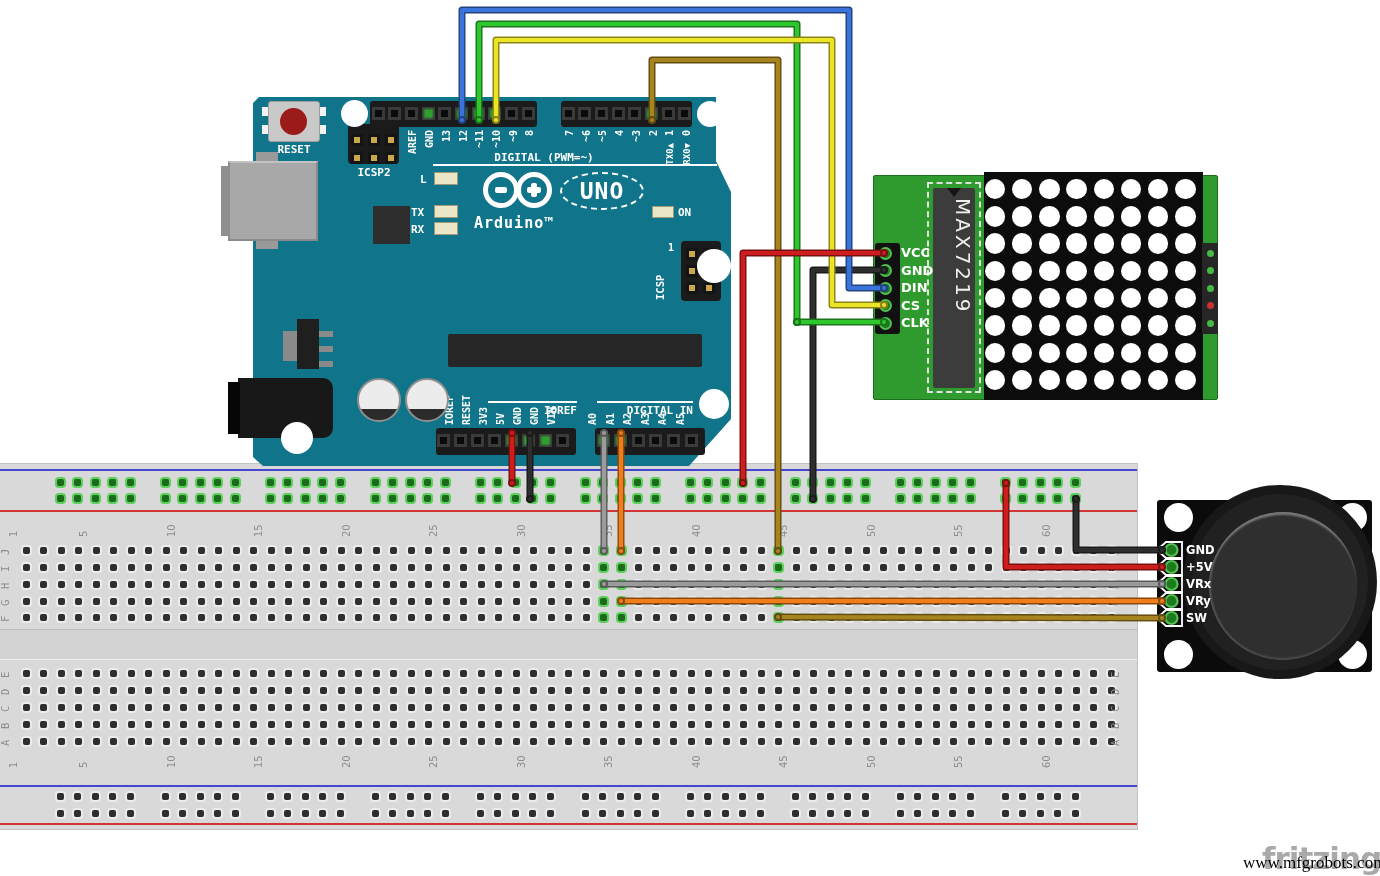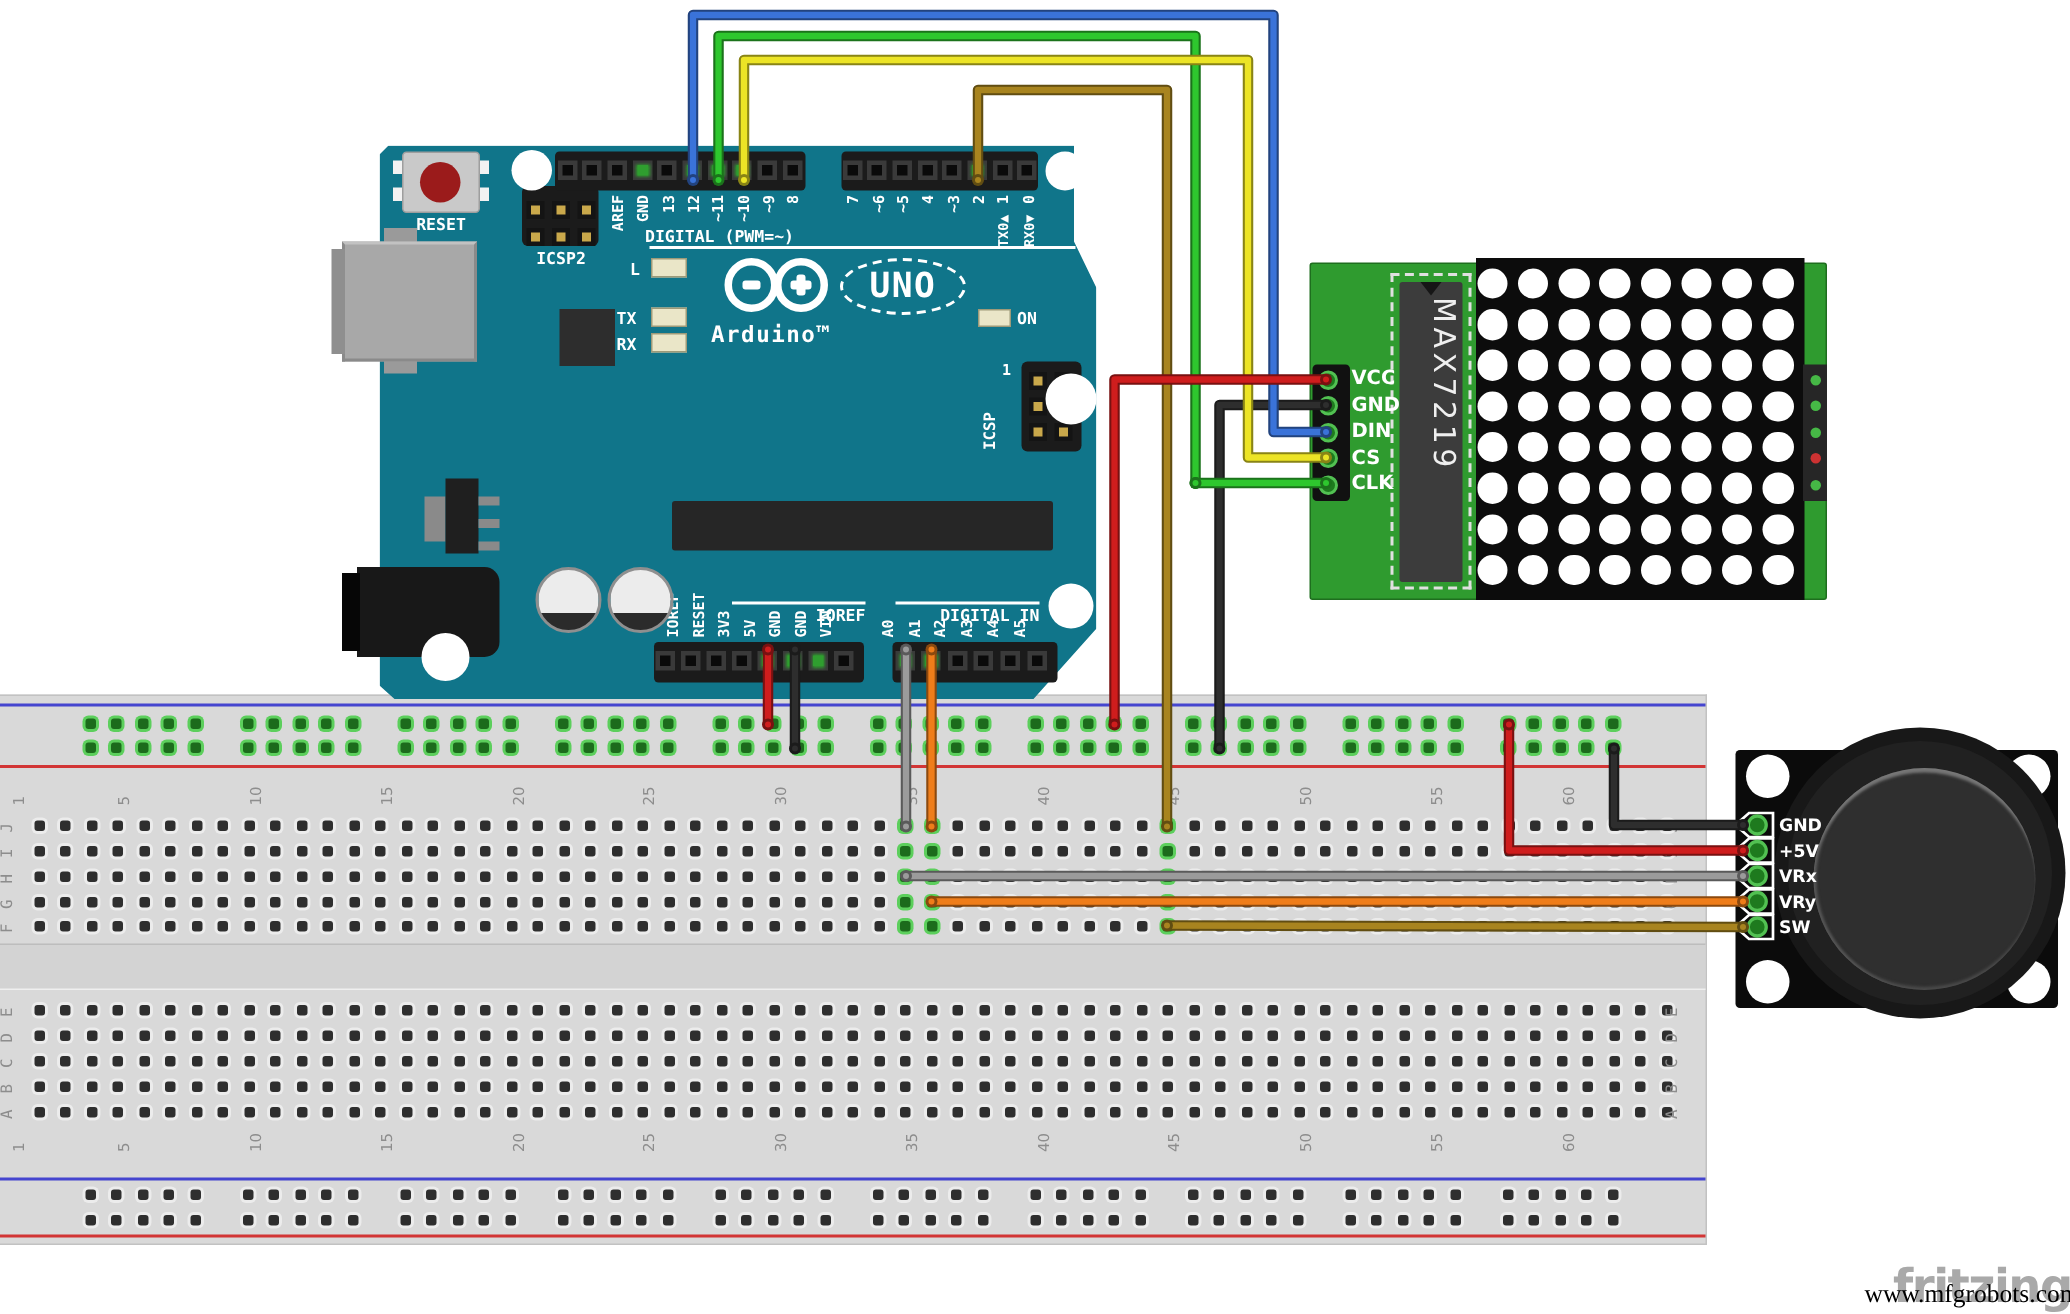--- a/index.html
+++ b/index.html
@@ -1087,21 +1087,21 @@
       </div>
       <div class="silk vt-bot" style="left: 669.4px; top: 413px; font-size: 10px;">A4</div>
       <div class="pinsq" style="left: 684.5px; top: 434px;">
         <div class="inner"></div>
       </div>
       <div class="silk vt-bot" style="left: 687px; top: 413px; font-size: 10px;">A5</div>
       <div class="silk vt-top" style="left: 664px; top: 143px; font-size: 9px;">TX0▲</div>
       <div class="silk vt-top" style="left: 681px; top: 143px; font-size: 9px;">RX0▼</div>
     </div>
 
-  <div class="silk" style="left:430px;top:151px;width:228px;text-align:left;font-size:11px;">DIGITAL (PWM=~)</div>
+  <div class="silk" style="left:430px;top:151px;width:228px;text-align:center;font-size:11px;">DIGITAL (PWM=~)</div>
   <div class="abs" style="left:433px;top:164px;width:284px;height:2px;background:#fff;"></div>
   <div class="abs" style="left:488px;top:401px;width:89px;height:2px;background:#fff;"></div>
   <div class="silk" style="left:488px;top:404px;width:89px;text-align:right;font-size:11px;">IOREF</div>
   <div class="abs" style="left:597px;top:401px;width:96px;height:2px;background:#fff;"></div>
   <div class="silk" style="left:597px;top:404px;width:96px;text-align:right;font-size:11px;">DIGITAL IN</div>
 
   <div class="silk" style="left:420px;top:173px;font-size:11px;">L</div>
   <div class="ledrect" style="left:434px;top:172px;width:24px;height:13px;"></div>
   <div class="silk" style="left:411px;top:206px;font-size:11px;">TX</div>
   <div class="ledrect" style="left:434px;top:205px;width:24px;height:13px;"></div>

